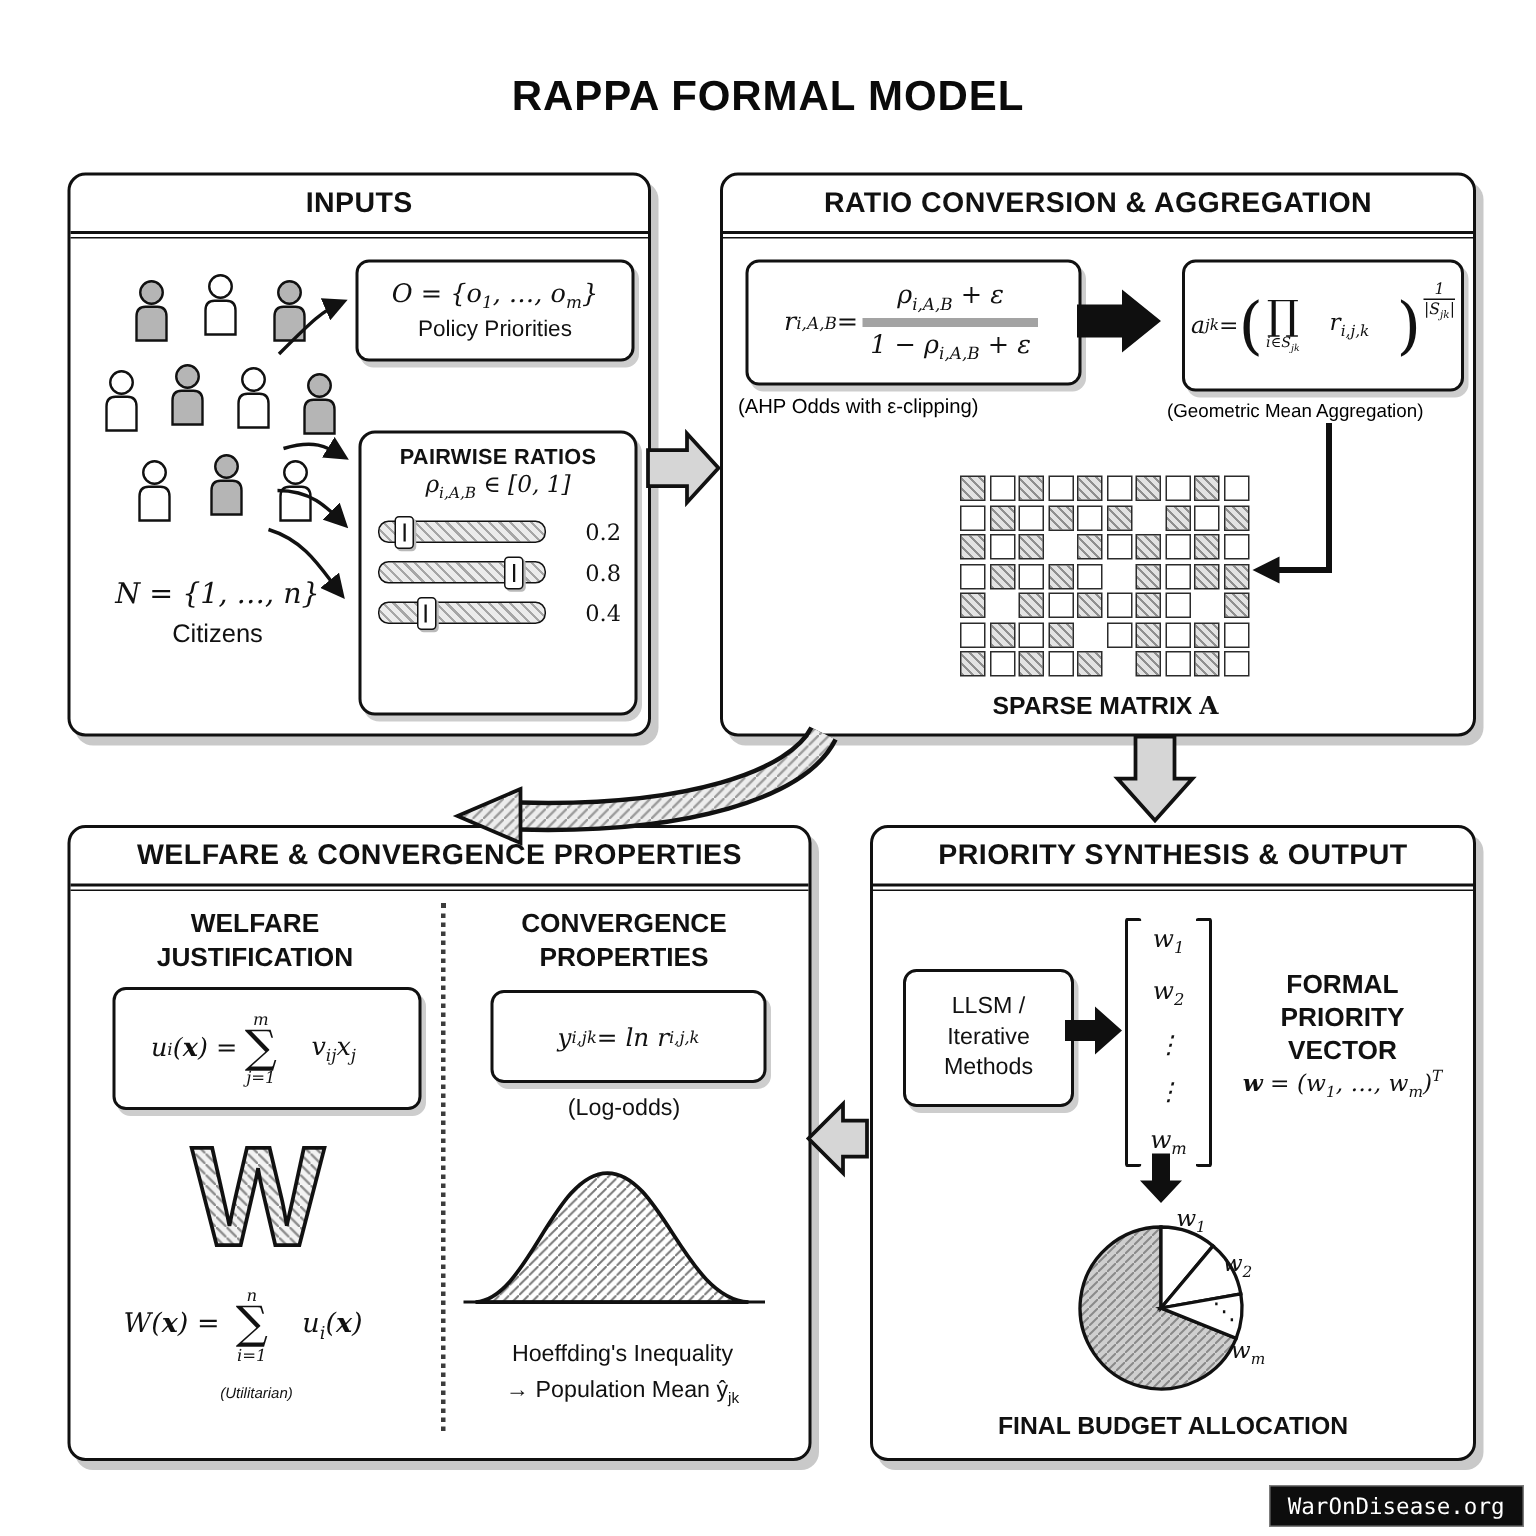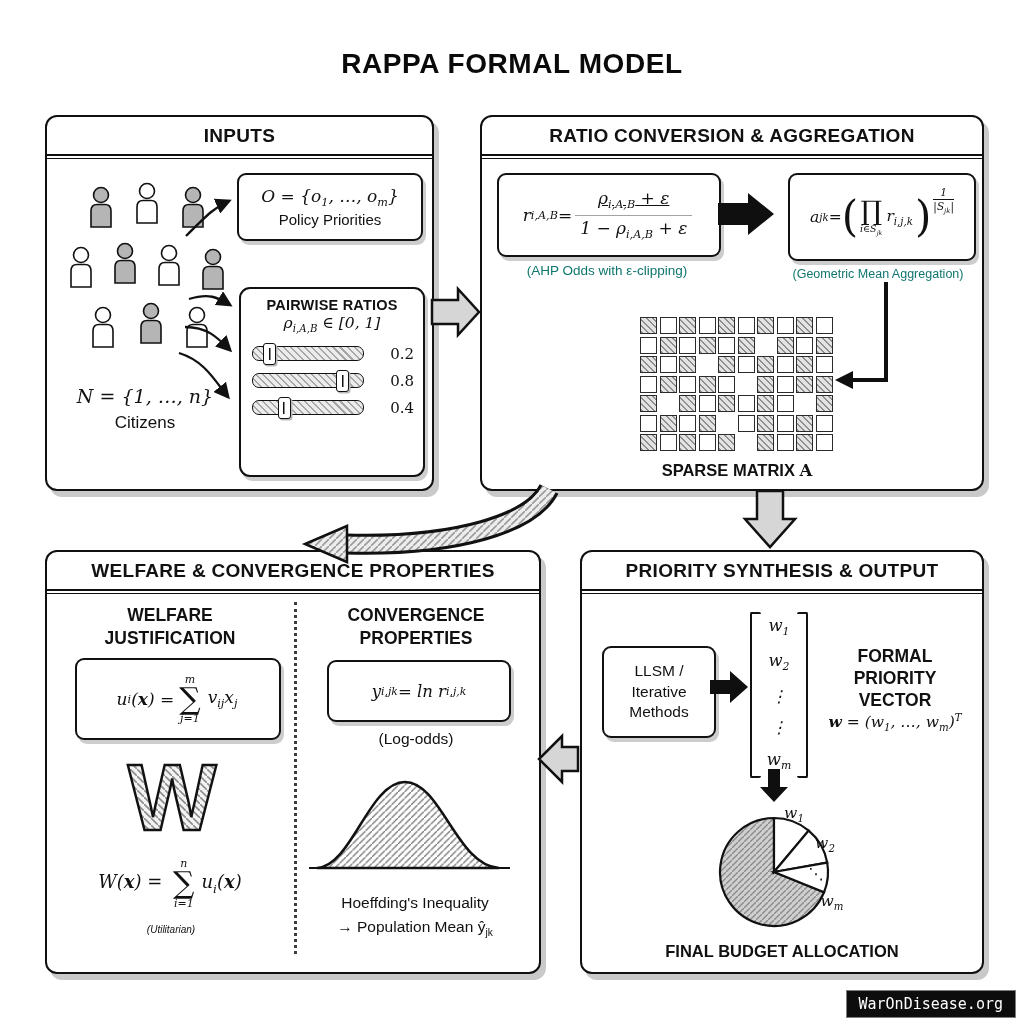--- a/index.html
+++ b/index.html
@@ -12,37 +12,37 @@
   .panel-header{height:37px;line-height:37px;text-align:center;font-weight:800;font-size:19px;
                 letter-spacing:.3px;border-bottom:2.5px solid #101010;position:relative;}
   .panel-header::after{content:'';position:absolute;left:0;right:0;bottom:-5px;height:1.5px;background:#101010;}
   .math{font-family:"DejaVu Serif","Liberation Serif",serif;font-style:italic;}
   sub{font-size:66%;}
   sup{font-size:66%;}
   .abs{position:absolute;}
   .ctr{text-align:center;}
   
   .frac{display:inline-flex;flex-direction:column;vertical-align:middle;text-align:center;margin:0 3px;line-height:1.25;}
-  .frac .num{border-bottom:1px solid #a3a3a3;padding:0 5px 2px;text-decoration:underline;}
+  .frac .num{border-bottom:6px solid #a3a3a3;padding:0 5px 2px;}
   .frac .den{padding:2px 5px 0;}
   .sum{display:inline-flex;flex-direction:column;align-items:center;vertical-align:middle;margin:0 5px;line-height:1;}
   .sum .limt{font-size:11px;}
   .sum .op{font-size:30px;font-style:normal;line-height:.95;}
   .sum .limb{font-size:11px;}
   .bigop{display:inline-flex;flex-direction:column;align-items:center;vertical-align:middle;margin:0 2px;line-height:1;}
   .bigop .op{font-size:27px;font-style:normal;line-height:.95;}
   .bigop .oplim{font-size:9.5px;}
   .paren{font-size:42px;font-style:normal;font-weight:300;vertical-align:middle;line-height:.75;}
   .expfrac{display:inline-flex;flex-direction:column;text-align:center;font-size:10.5px;vertical-align:top;
            position:relative;top:-16px;margin-left:2px;line-height:1.15;}
   .expfrac .num{border-bottom:1px solid #111;padding:0 2px;}
-  .rterm{margin:0 2px;}
+  .rterm{margin:0 18px;}
   .formula-box{position:absolute;background:#fff;border:2px solid #111;border-radius:9px;
                box-shadow:3px 4px 0 #cdcdcd;display:flex;align-items:center;justify-content:center;}
-  .caption{position:absolute;text-align:center;color:#0f766e;}
+  .caption{position:absolute;color:#000000;}
   .col-title{position:absolute;font-weight:800;font-size:17.5px;line-height:1.3;text-align:center;}
   
   .slider-row{display:flex;align-items:center;height:27px;padding:0 9px 0 11px;}
   .slider-track{position:relative;width:110px;height:13px;border:1.5px solid #111;border-radius:7px;
                 background:repeating-linear-gradient(45deg,#a6a6a6 0 1.5px,#ececec 1.5px 5px);}
   .slider-handle{position:absolute;top:-4.5px;width:11px;height:20px;border:1.5px solid #111;border-radius:3px;
                  background:linear-gradient(#111,#111) center/1.5px 60% no-repeat #fff;
                  box-shadow:1.5px 1.5px 0 #b9b9b9;transform:translateX(-5px);}
   .slider-value{margin-left:auto;font-size:15px;font-style:normal;}
   

